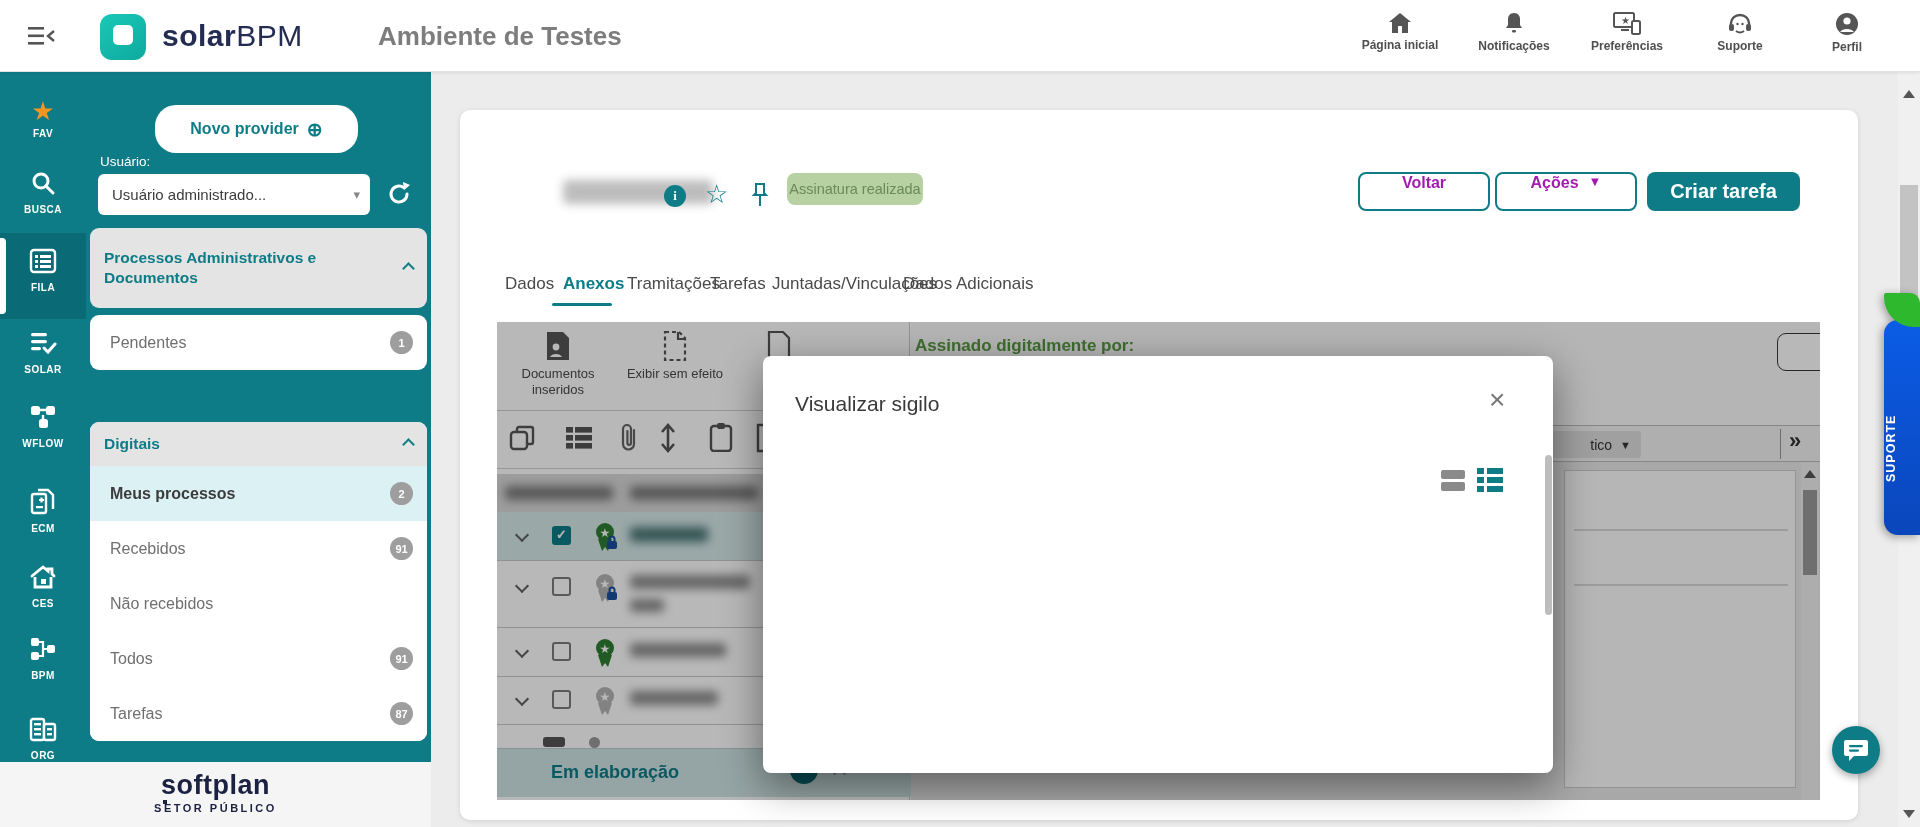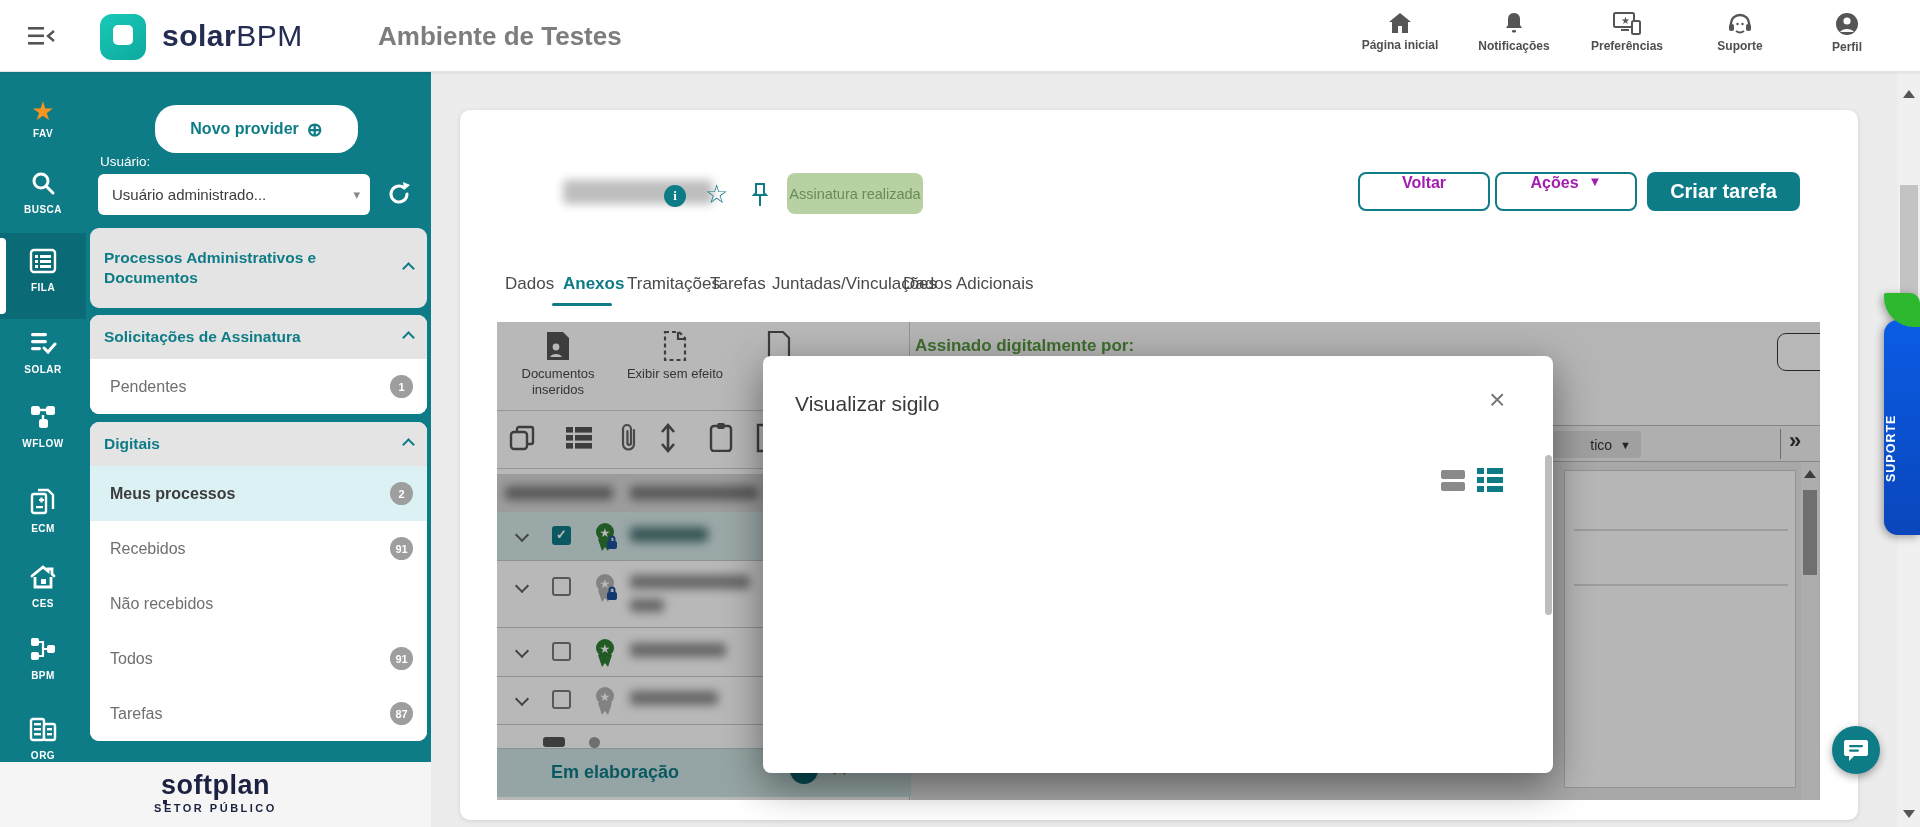--- a/index.html
+++ b/index.html
@@ -42,21 +42,21 @@
 
   
   .side-footer { position:absolute; left:0; top:762px; width:431px; height:65px; background:#f5f5f5; z-index:6; text-align:center; }
   .softplan { font-size:27px; font-weight:800; color:#1b2140; letter-spacing:.5px; position:relative; display:inline-block; margin-top:8px; }
   .softplan .sdot { position:absolute; left:2px; bottom:-3px; width:4px; height:4px; background:#1b2140; }
   .setor { font-size:11px; letter-spacing:2.5px; color:#1b2140; font-weight:600; margin-top:1px; }
 
   
   .main-card { position:absolute; left:460px; top:110px; width:1398px; height:710px; background:#fff; border-radius:10px; box-shadow:0 1px 5px rgba(0,0,0,.12); z-index:2; }
   .blurchip { filter:blur(5px); border-radius:4px; }
-  .status-badge { position:absolute; left:787px; top:173px; width:136px; height:41px; background:#b7d1a2; color:#6b8a58; font-size:14.5px; border-radius:8px; display:flex; align-items:center; justify-content:center; z-index:3; }
+  .status-badge { position:absolute; left:787px; top:173px; width:136px; height:32px; background:#b7d1a2; color:#6b8a58; font-size:14.5px; border-radius:8px; display:flex; align-items:center; justify-content:center; z-index:3; }
   .btn-outline { position:absolute; height:39px; background:#fff; border:2px solid #0e7c87; border-radius:8px; color:#a21caf; font-weight:700; font-size:16px; display:flex; justify-content:center; gap:10px; cursor:pointer; z-index:3; }
   .btn-solid { position:absolute; height:39px; background:#0e7c87; border:none; border-radius:8px; color:#fff; font-weight:700; font-size:20px; display:flex; align-items:center; justify-content:center; cursor:pointer; z-index:3; }
   .tab { position:absolute; top:274px; font-size:17px; color:#4a4a4a; font-weight:500; cursor:pointer; z-index:3; white-space:nowrap; }
   .tab.active { color:#0e7c87; font-weight:700; }
   .tab-underline { position:absolute; left:552px; top:303px; width:60px; height:3px; background:#0e7c87; border-radius:2px; z-index:3; }
 
   
   .panel { position:absolute; left:497px; top:322px; width:1323px; height:478px; background:#fff; z-index:3; overflow:hidden; }
   .tool-item { position:absolute; top:8px; width:116px; text-align:center; color:#4a4a4a; font-size:13px; line-height:16px; }
   .icon-row svg, .tool-item svg { display:block; margin:0 auto 4px; }
@@ -256,24 +256,20 @@
     </svg>
 
     <div class="side-card" style="top:156px;">
       <div class="side-head" style="height:80px;">
         <span style="width:270px;">Processos Administrativos e Documentos</span>
         <span class="chev"></span>
       </div>
     </div>
 
     <div class="side-card" style="top:243px;">
-      <div class="side-head" style="height:44px;">
-        <span>Solicitações de Assinatura</span>
-        <span class="chev"></span>
-      </div>
       <div class="side-item">
         <span>Pendentes</span>
         <span class="badge">1</span>
       </div>
     </div>
 
     <div class="side-card" style="top:350px;">
       <div class="side-head" style="height:44px;">
         <span>Digitais</span>
         <span class="chev"></span>

